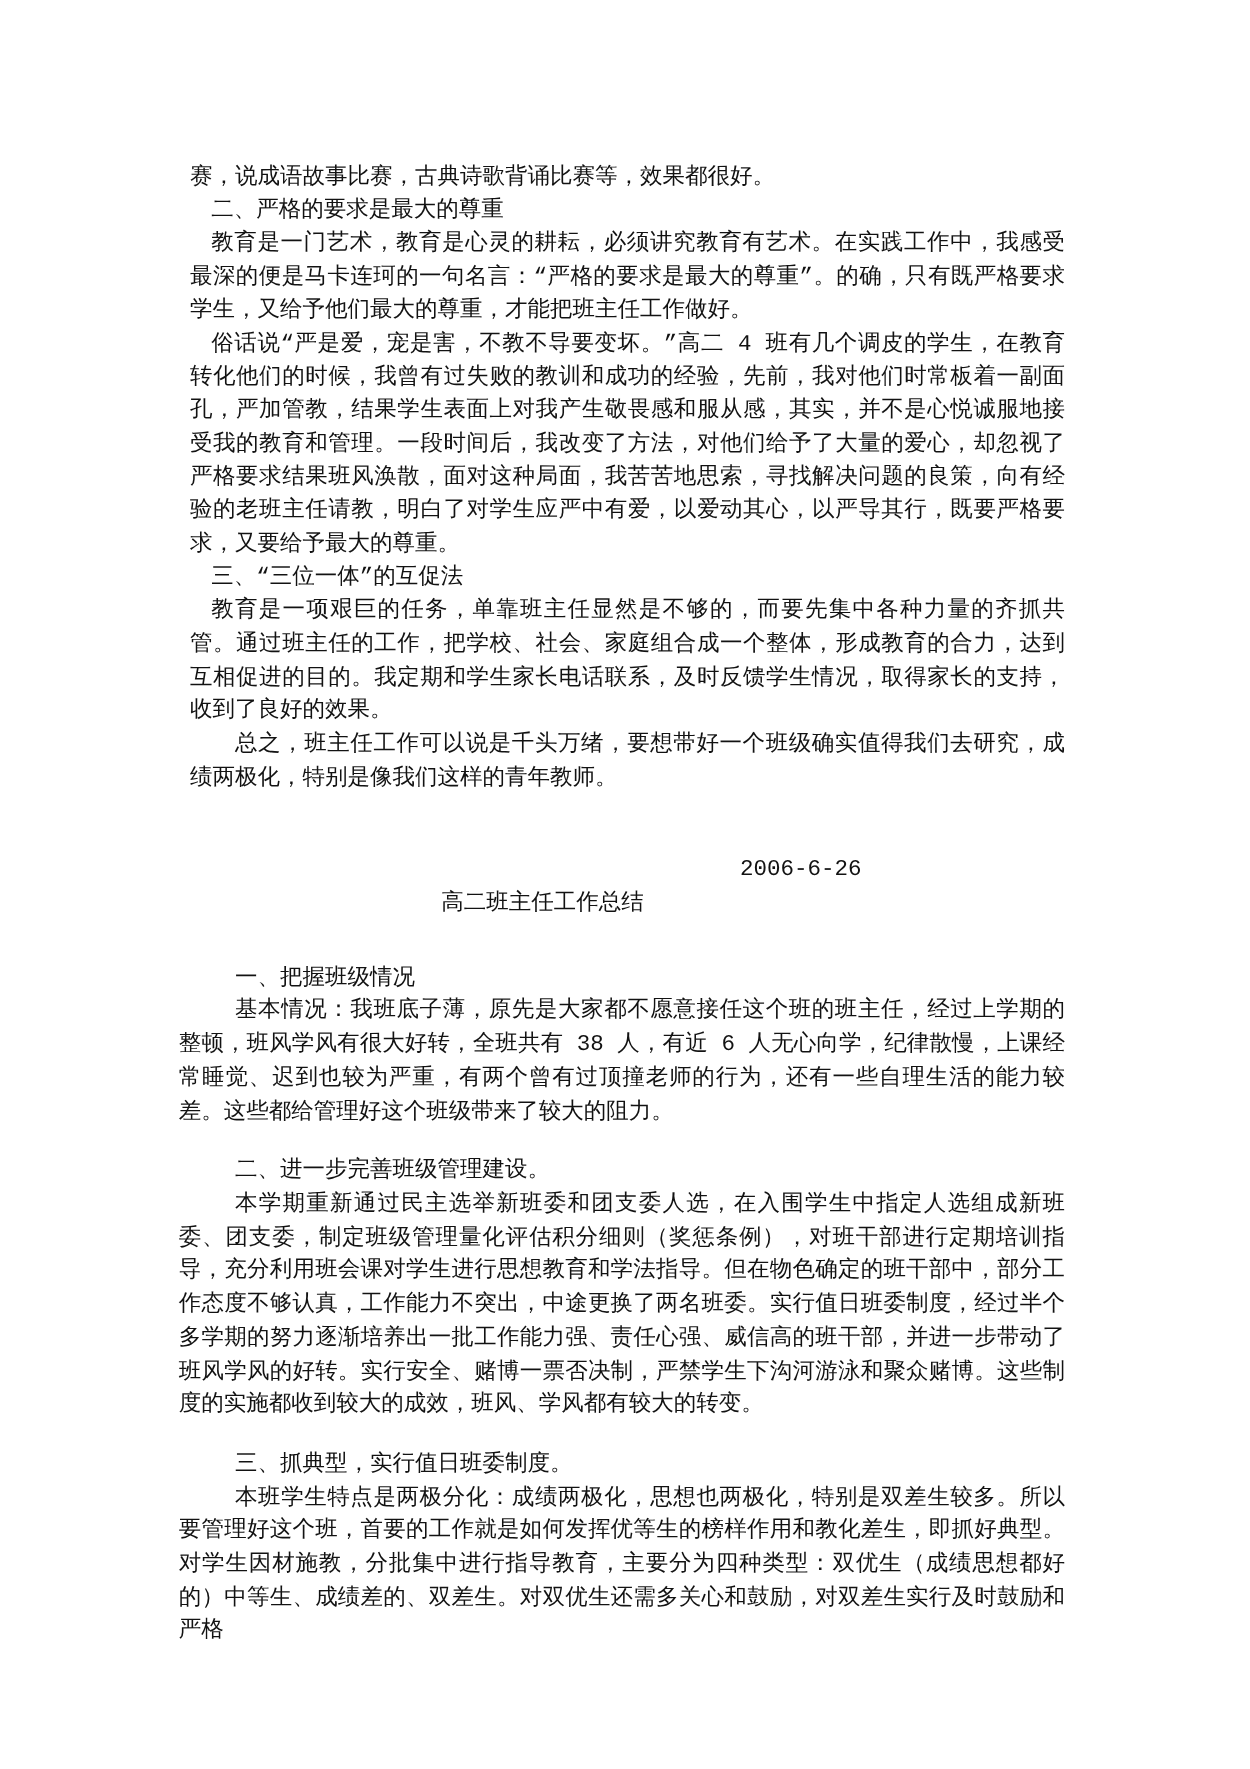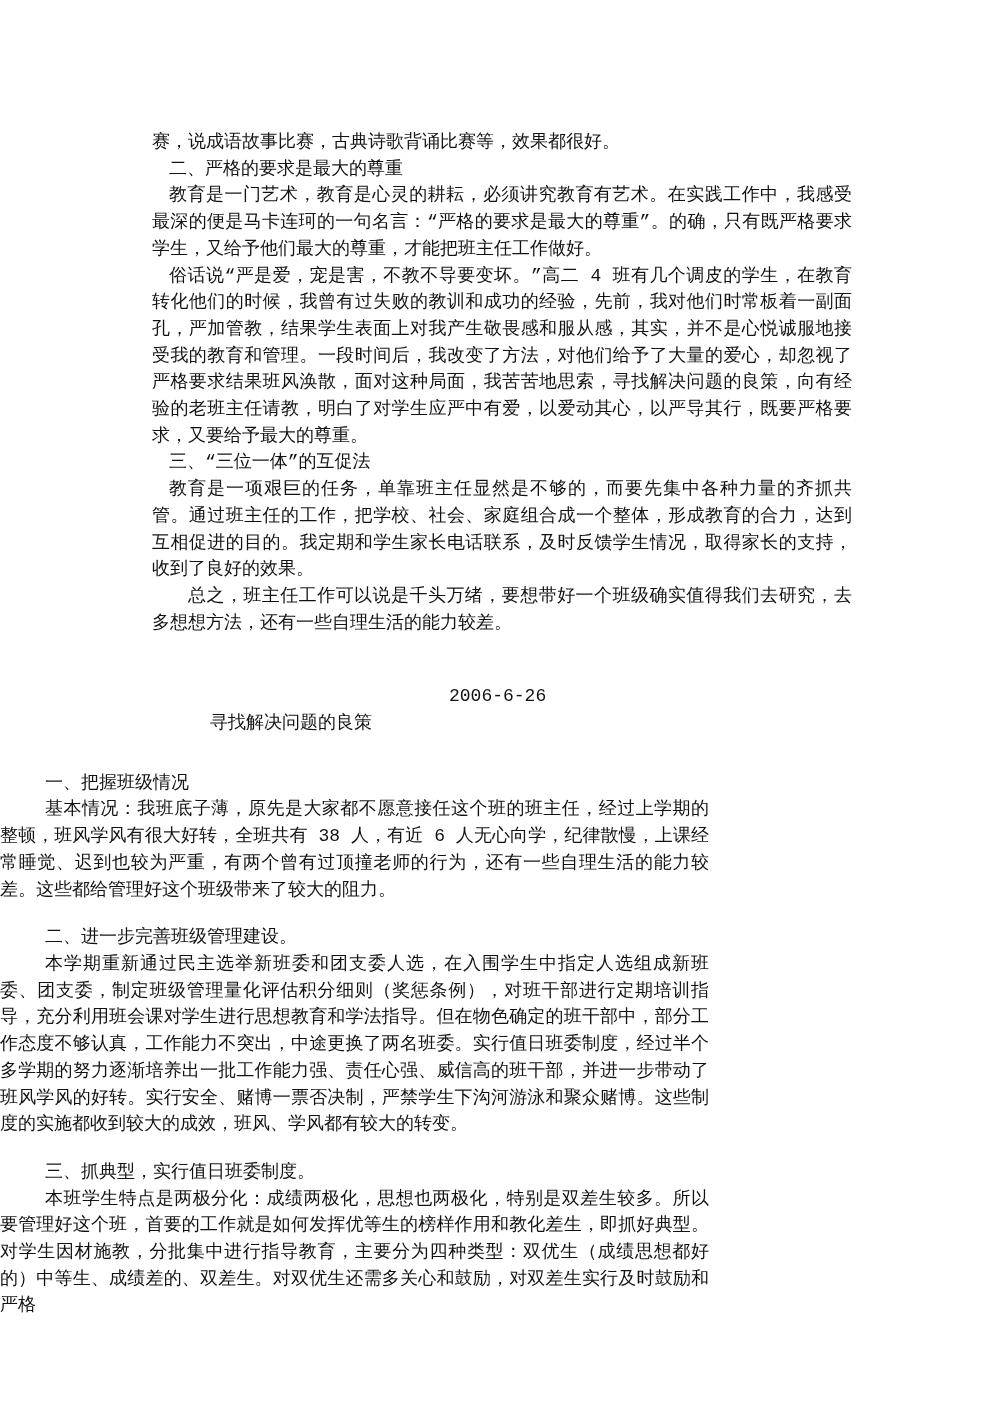--- a/index.html
+++ b/index.html
@@ -28,20 +28,21 @@
   .part1 {
     margin: 129px 0 0 152px;
     width: 700px;
     text-align: justify;
   }
   .part1 .indent-1 { text-indent: 17px; }
   .part1 .indent-2 { text-indent: 36px; }
 
   
   .doc-tail {
+    margin-left: 143px;
     width: 709px;
   }
   .date-line  { margin: 47px 0 0 449px; }
   .doc-title  { margin: 0 0 0 210px; }
 
   .part2 {
     margin-top: 33px;
     text-align: justify;
   }
   .part2 .indent-2 { text-indent: 45px; }
@@ -55,26 +56,26 @@
 
 <div class="page">
 
   <section class="part1">
       <p class="para indent-0">赛，说成语故事比赛，古典诗歌背诵比赛等，效果都很好。</p>
       <p class="para indent-1 heading">二、严格的要求是最大的尊重</p>
       <p class="para indent-1">教育是一门艺术，教育是心灵的耕耘，必须讲究教育有艺术。在实践工作中，我感受最深的便是马卡连珂的一句名言：“严格的要求是最大的尊重”。的确，只有既严格要求学生，又给予他们最大的尊重，才能把班主任工作做好。</p>
       <p class="para indent-1">俗话说“严是爱，宠是害，不教不导要变坏。”高二 4 班有几个调皮的学生，在教育转化他们的时候，我曾有过失败的教训和成功的经验，先前，我对他们时常板着一副面孔，严加管教，结果学生表面上对我产生敬畏感和服从感，其实，并不是心悦诚服地接受我的教育和管理。一段时间后，我改变了方法，对他们给予了大量的爱心，却忽视了严格要求结果班风涣散，面对这种局面，我苦苦地思索，寻找解决问题的良策，向有经验的老班主任请教，明白了对学生应严中有爱，以爱动其心，以严导其行，既要严格要求，又要给予最大的尊重。</p>
       <p class="para indent-1 heading">三、“三位一体”的互促法</p>
       <p class="para indent-1">教育是一项艰巨的任务，单靠班主任显然是不够的，而要先集中各种力量的齐抓共管。通过班主任的工作，把学校、社会、家庭组合成一个整体，形成教育的合力，达到互相促进的目的。我定期和学生家长电话联系，及时反馈学生情况，取得家长的支持，收到了良好的效果。</p>
-      <p class="para indent-2">总之，班主任工作可以说是千头万绪，要想带好一个班级确实值得我们去研究，去多想想方法，还有一些自理生活的能力较差。</p>
+      <p class="para indent-2">总之，班主任工作可以说是千头万绪，要想带好一个班级确实值得我们去研究，成绩两极化，特别是像我们这样的青年教师。</p>
     </section>
 
   <section class="doc-tail">
     <p class="date-line">2006-6-26</p>
-    <p class="doc-title">寻找解决问题的良策</p>
+    <p class="doc-title">高二班主任工作总结</p>
 
     <section class="part2">
         <p class="para indent-2 heading">一、把握班级情况</p>
         <p class="para indent-2">基本情况：我班底子薄，原先是大家都不愿意接任这个班的班主任，经过上学期的整顿，班风学风有很大好转，全班共有 38 人，有近 6 人无心向学，纪律散慢，上课经常睡觉、迟到也较为严重，有两个曾有过顶撞老师的行为，还有一些自理生活的能力较差。这些都给管理好这个班级带来了较大的阻力。</p>
         <p class="para indent-2 heading">二、进一步完善班级管理建设。</p>
         <p class="para indent-2">本学期重新通过民主选举新班委和团支委人选，在入围学生中指定人选组成新班委、团支委，制定班级管理量化评估积分细则（奖惩条例），对班干部进行定期培训指导，充分利用班会课对学生进行思想教育和学法指导。但在物色确定的班干部中，部分工作态度不够认真，工作能力不突出，中途更换了两名班委。实行值日班委制度，经过半个多学期的努力逐渐培养出一批工作能力强、责任心强、威信高的班干部，并进一步带动了班风学风的好转。实行安全、赌博一票否决制，严禁学生下沟河游泳和聚众赌博。这些制度的实施都收到较大的成效，班风、学风都有较大的转变。</p>
         <p class="para indent-2 heading">三、抓典型，实行值日班委制度。</p>
         <p class="para indent-2">本班学生特点是两极分化：成绩两极化，思想也两极化，特别是双差生较多。所以要管理好这个班，首要的工作就是如何发挥优等生的榜样作用和教化差生，即抓好典型。对学生因材施教，分批集中进行指导教育，主要分为四种类型：双优生（成绩思想都好的）中等生、成绩差的、双差生。对双优生还需多关心和鼓励，对双差生实行及时鼓励和严格</p>
       </section>
   </section>

